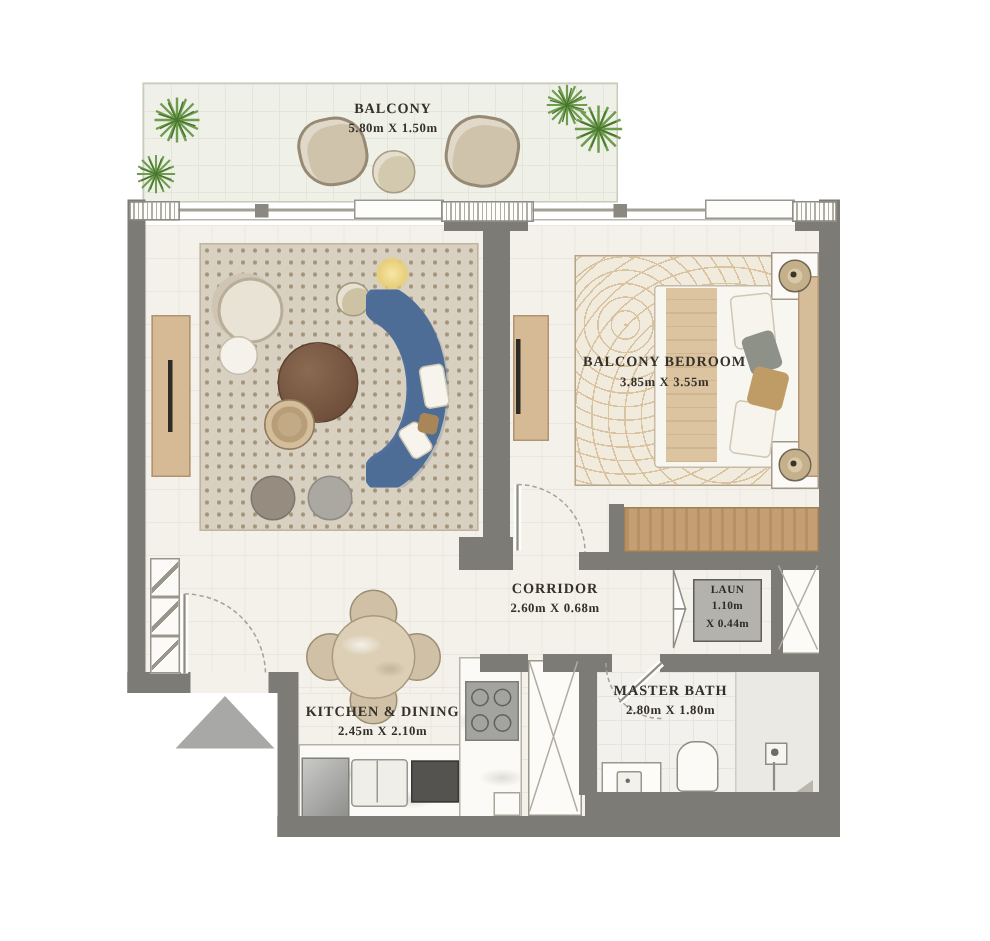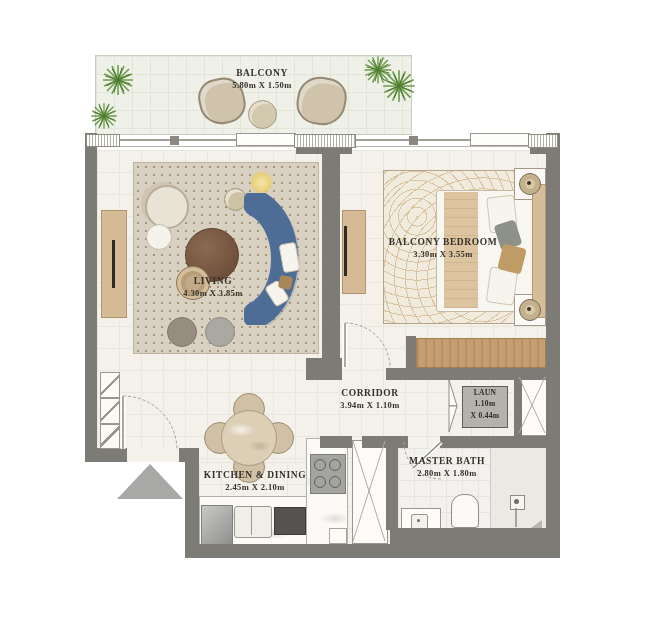--- a/index.html
+++ b/index.html
@@ -103,24 +103,20 @@
   <div class="pillow" style="left:281px;top:243px;width:15px;height:27px;transform:rotate(-10deg);"></div>
   <div class="pillow" style="left:269px;top:282px;width:14px;height:21px;transform:rotate(-32deg);"></div>
   <div class="abs" style="left:279px;top:276px;width:13px;height:13px;background:#a98657;border-radius:3px;transform:rotate(12deg);z-index:17;"></div>
 
   <div class="abs" style="left:167px;top:317px;width:28px;height:28px;border-radius:50%;background:#968d80;border:1px solid #7e766a;z-index:10;"></div>
   <div class="abs" style="left:205px;top:317px;width:28px;height:28px;border-radius:50%;background:#aaa8a0;border:1px solid #8e8c84;z-index:10;"></div>
 
   <div class="abs" style="left:101px;top:210px;width:24px;height:106px;background:#d6b995;border:1px solid #b09370;z-index:10;"></div>
   <div class="abs" style="left:112px;top:240px;width:3px;height:48px;background:#2e2b26;z-index:11;"></div>
 
-  <div class="room-label" style="left:153px;top:276px;width:120px;">
-    <div class="rn">LIVING</div>
-    <div class="rd">4.30m X 3.85m</div>
-  </div>
 
   <div class="abs" style="left:383px;top:170px;width:132px;height:152px;background:#f1ebdd;border:1px solid #b7a488;z-index:5;
               background-image:repeating-radial-gradient(circle at 25% 30%, #d9c3a0 0 1px, transparent 1px 9px),
                                repeating-radial-gradient(circle at 75% 70%, #d9c3a0 0 1px, transparent 1px 11px);"></div>
 
   <div class="abs" style="left:436px;top:190px;width:102px;height:120px;background:#f8f6f0;border:1px solid #c6baa6;border-radius:3px;z-index:12;"></div>
   <div class="abs" style="left:444px;top:192px;width:34px;height:116px;background:#dcc4a1;z-index:13;
               background-image:repeating-linear-gradient(0deg, rgba(150,115,70,.18) 0 1px, transparent 1px 9px);"></div>
   <div class="abs" style="left:532px;top:184px;width:12px;height:132px;background:#d6bd9a;border:1px solid #b29877;z-index:13;"></div>
   <div class="pillow" style="left:488px;top:196px;width:26px;height:34px;transform:rotate(-6deg);z-index:14;"></div>
@@ -139,21 +135,21 @@
 
   <div class="abs" style="left:342px;top:210px;width:22px;height:82px;background:#d6b995;border:1px solid #b09370;z-index:10;"></div>
   <div class="abs" style="left:344px;top:226px;width:3px;height:50px;background:#2e2b26;z-index:11;"></div>
 
   <div class="abs" style="left:416px;top:338px;width:128px;height:28px;background:#c59f73;border:1px solid #a07f52;z-index:12;
               background-image:repeating-linear-gradient(90deg, rgba(120,90,50,.20) 0 2px, transparent 2px 8px);"></div>
   <div class="wall" style="left:406px;top:336px;width:10px;height:32px;z-index:13;"></div>
 
   <div class="room-label" style="left:373px;top:237px;width:140px;">
     <div class="rn">BALCONY BEDROOM</div>
-    <div class="rd">3.30m X 3.55m</div>
+    <div class="rd">3.85m X 3.55m</div>
   </div>
 
   <div class="wall" style="left:85px;top:133px;width:12px;height:329px;z-index:25;"></div>
   <div class="wall" style="left:546px;top:133px;width:14px;height:425px;z-index:25;"></div>
   <div class="wall" style="left:185px;top:544px;width:375px;height:14px;z-index:25;"></div>
   <div class="wall" style="left:390px;top:528px;width:156px;height:18px;z-index:25;"></div>
   <div class="wall" style="left:85px;top:448px;width:112px;height:14px;z-index:25;"></div>
   <div class="abs" style="left:127px;top:448px;width:52px;height:14px;background:#f3f1ea;z-index:26;"></div>
   <div class="wall" style="left:185px;top:448px;width:14px;height:110px;z-index:25;"></div>
   <div class="wall" style="left:322px;top:150px;width:18px;height:212px;z-index:25;"></div>
@@ -180,21 +176,21 @@
 
   <div class="panel" style="left:100px;top:372px;width:18px;height:24px;"></div>
   <div class="panel" style="left:100px;top:398px;width:18px;height:24px;"></div>
   <div class="panel" style="left:100px;top:424px;width:18px;height:23px;"></div>
 
   <div class="abs" style="left:117px;top:464px;width:0;height:0;border-left:33px solid transparent;border-right:33px solid transparent;
               border-bottom:35px solid #a8a8a6;z-index:10;"></div>
 
   <div class="room-label" style="left:310px;top:388px;width:120px;">
     <div class="rn">CORRIDOR</div>
-    <div class="rd">3.94m X 1.10m</div>
+    <div class="rd">2.60m X 0.68m</div>
   </div>
 
   <div class="abs" style="left:462px;top:386px;width:44px;height:40px;background:#b4b2ad;border:1px solid #5e5d59;z-index:30;
               text-align:center;color:#2e2b26;font-weight:bold;font-size:7.5px;line-height:1.5;letter-spacing:.3px;">
     <div>LAUN</div>
     <div>1.10m</div>
     <div>X 0.44m</div>
   </div>
 
   <div class="xunit" style="left:518px;top:376px;width:28px;height:58px;"></div>

